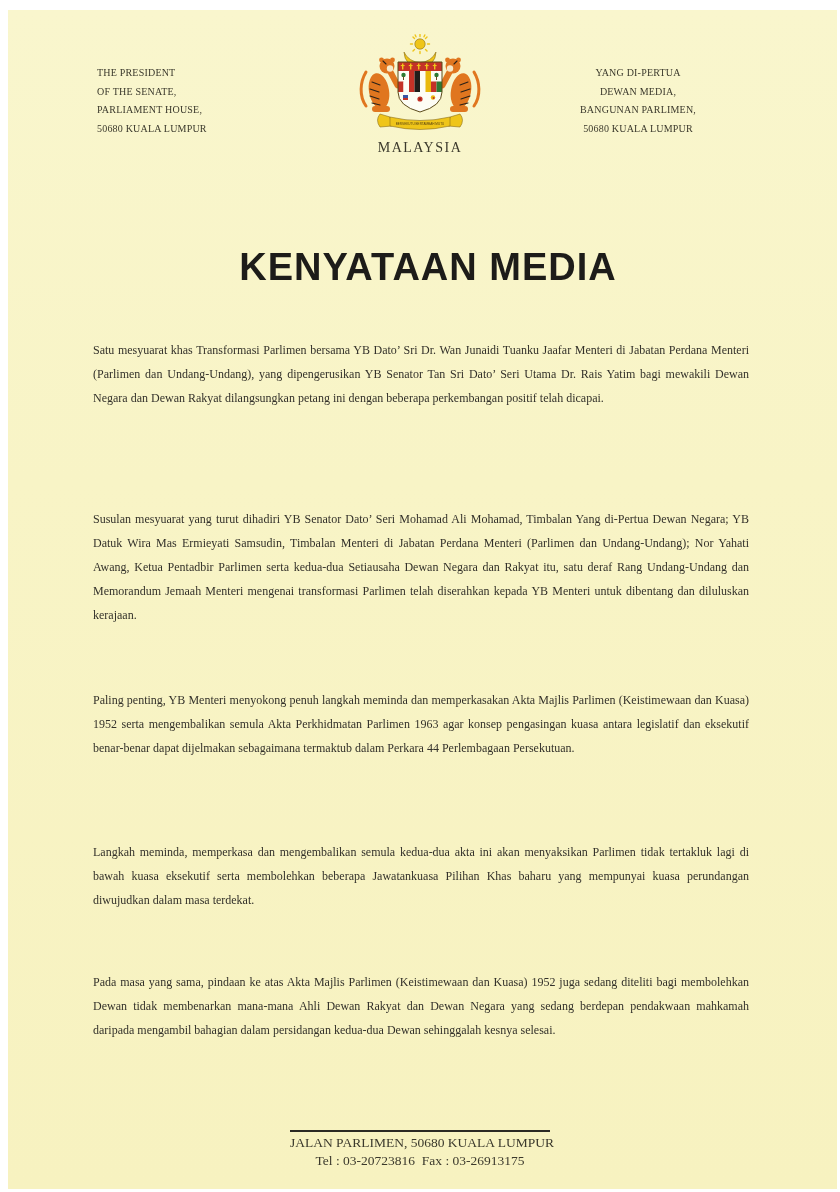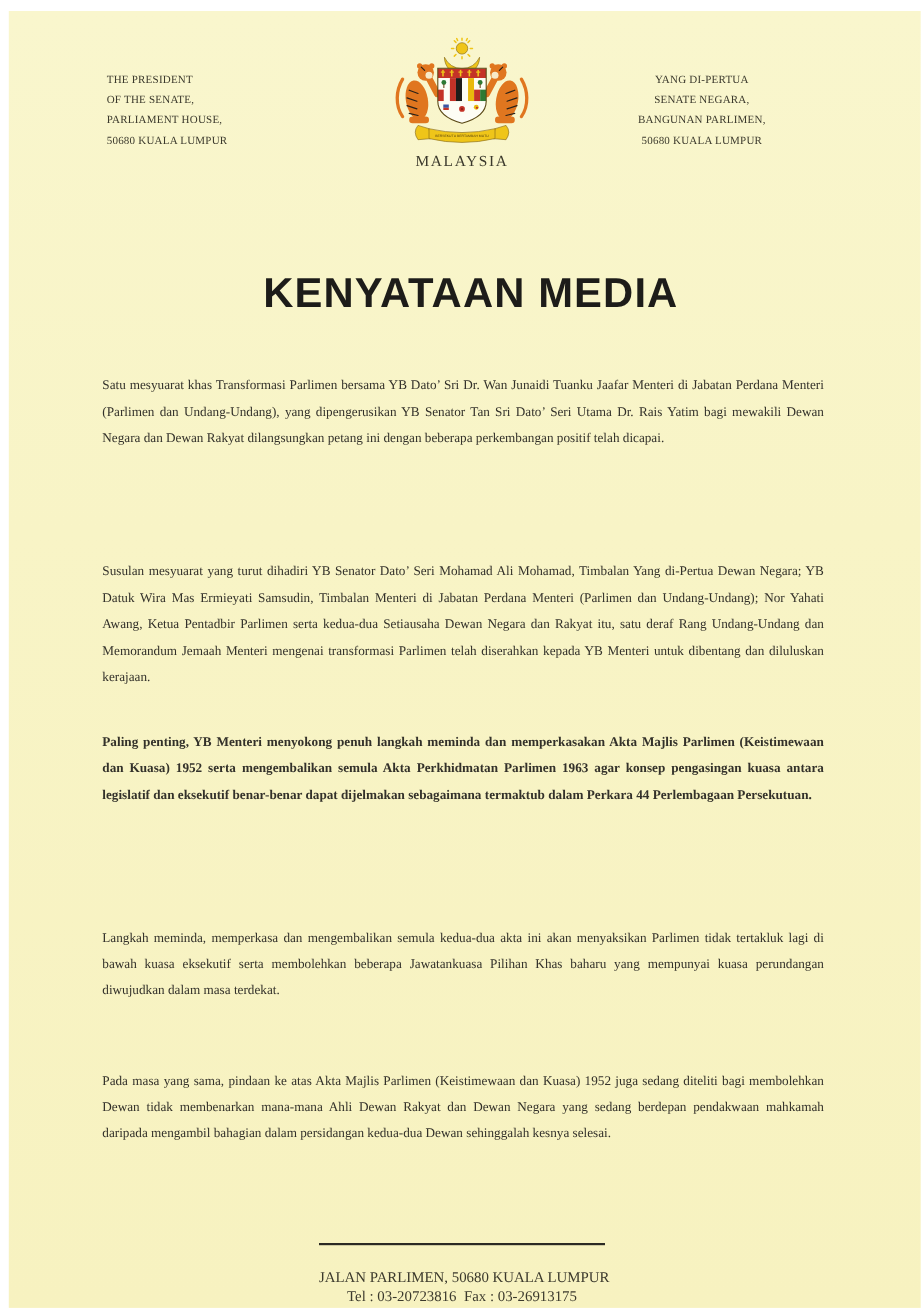--- a/index.html
+++ b/index.html
@@ -56,30 +56,30 @@
     left:85px;
     width:656px;
     margin:0;
     font-size:12px;
     line-height:24px;
     text-align:justify;
     color:#33312a;
   }
   .p1{ top:328px; }
   .p2{ top:481px;margin-top:16px; }
-  .p3{ top:652px;font-weight:bold; }
+  .p3{ top:678px; }
   .p4{ top:830px; }
   .p5{ top:960px; }
   
   .footer{
     position:absolute;
     left:282px; top:1120px;
     width:260px;
     border-top:2px solid #2b2a23;
-    padding-top:20px;
+    padding-top:2px;
     text-align:center;
     font-size:13.5px;
     line-height:17.5px;
     color:#3b392c;
     white-space:nowrap;
   }
 </style>
 </head>
 <body>
 
@@ -181,21 +181,21 @@
         <path d="M106,80 Q111,86 106,93 L94,92 L96,83 Z" fill="#efc519" stroke="#8a6d1a" stroke-width="0.6"></path>
         <path d="M36,83 Q66,90 96,83 L96,92 Q66,99 36,92 Z" fill="#efc519" stroke="#8a6d1a" stroke-width="0.6"></path>
         <text x="66" y="90.5" font-size="3.1" text-anchor="middle" fill="#5a4410" font-family="Liberation Sans, sans-serif">BERSEKUTU BERTAMBAH MUTU</text>
       </g>
     </svg>
   </div>
   <div class="emblem-caption">MALAYSIA</div>
 
   <div class="addr addr-right">
     <div>YANG DI-PERTUA</div>
-    <div>SENATE NEGARA,</div>
+    <div>DEWAN MEDIA,</div>
     <div>BANGUNAN PARLIMEN,</div>
     <div>50680 KUALA LUMPUR</div>
   </div>
 
   <div class="doc-title">KENYATAAN MEDIA</div>
 
   <p class="para p1">Satu mesyuarat khas Transformasi Parlimen bersama YB Dato’ Sri Dr. Wan Junaidi Tuanku Jaafar Menteri di Jabatan Perdana Menteri (Parlimen dan Undang-Undang), yang dipengerusikan YB Senator Tan Sri Dato’ Seri Utama Dr. Rais Yatim bagi mewakili Dewan Negara dan Dewan Rakyat dilangsungkan petang ini dengan beberapa perkembangan positif telah dicapai.</p>
   <p class="para p2">Susulan mesyuarat yang turut dihadiri YB Senator Dato’ Seri Mohamad Ali Mohamad, Timbalan Yang di-Pertua Dewan Negara; YB Datuk Wira Mas Ermieyati Samsudin, Timbalan Menteri di Jabatan Perdana Menteri (Parlimen dan Undang-Undang); Nor Yahati Awang, Ketua Pentadbir Parlimen serta kedua-dua Setiausaha Dewan Negara dan Rakyat itu, satu deraf Rang Undang-Undang dan Memorandum Jemaah Menteri mengenai transformasi Parlimen telah diserahkan kepada YB Menteri untuk dibentang dan diluluskan kerajaan.</p>
   <p class="para p3">Paling penting, YB Menteri menyokong penuh langkah meminda dan memperkasakan Akta Majlis Parlimen (Keistimewaan dan Kuasa) 1952 serta mengembalikan semula Akta Perkhidmatan Parlimen 1963 agar konsep pengasingan kuasa antara legislatif dan eksekutif benar-benar dapat dijelmakan sebagaimana termaktub dalam Perkara 44 Perlembagaan Persekutuan.</p>
   <p class="para p4">Langkah meminda, memperkasa dan mengembalikan semula kedua-dua akta ini akan menyaksikan Parlimen tidak tertakluk lagi di bawah kuasa eksekutif serta membolehkan beberapa Jawatankuasa Pilihan Khas baharu yang mempunyai kuasa perundangan diwujudkan dalam masa terdekat.</p>

